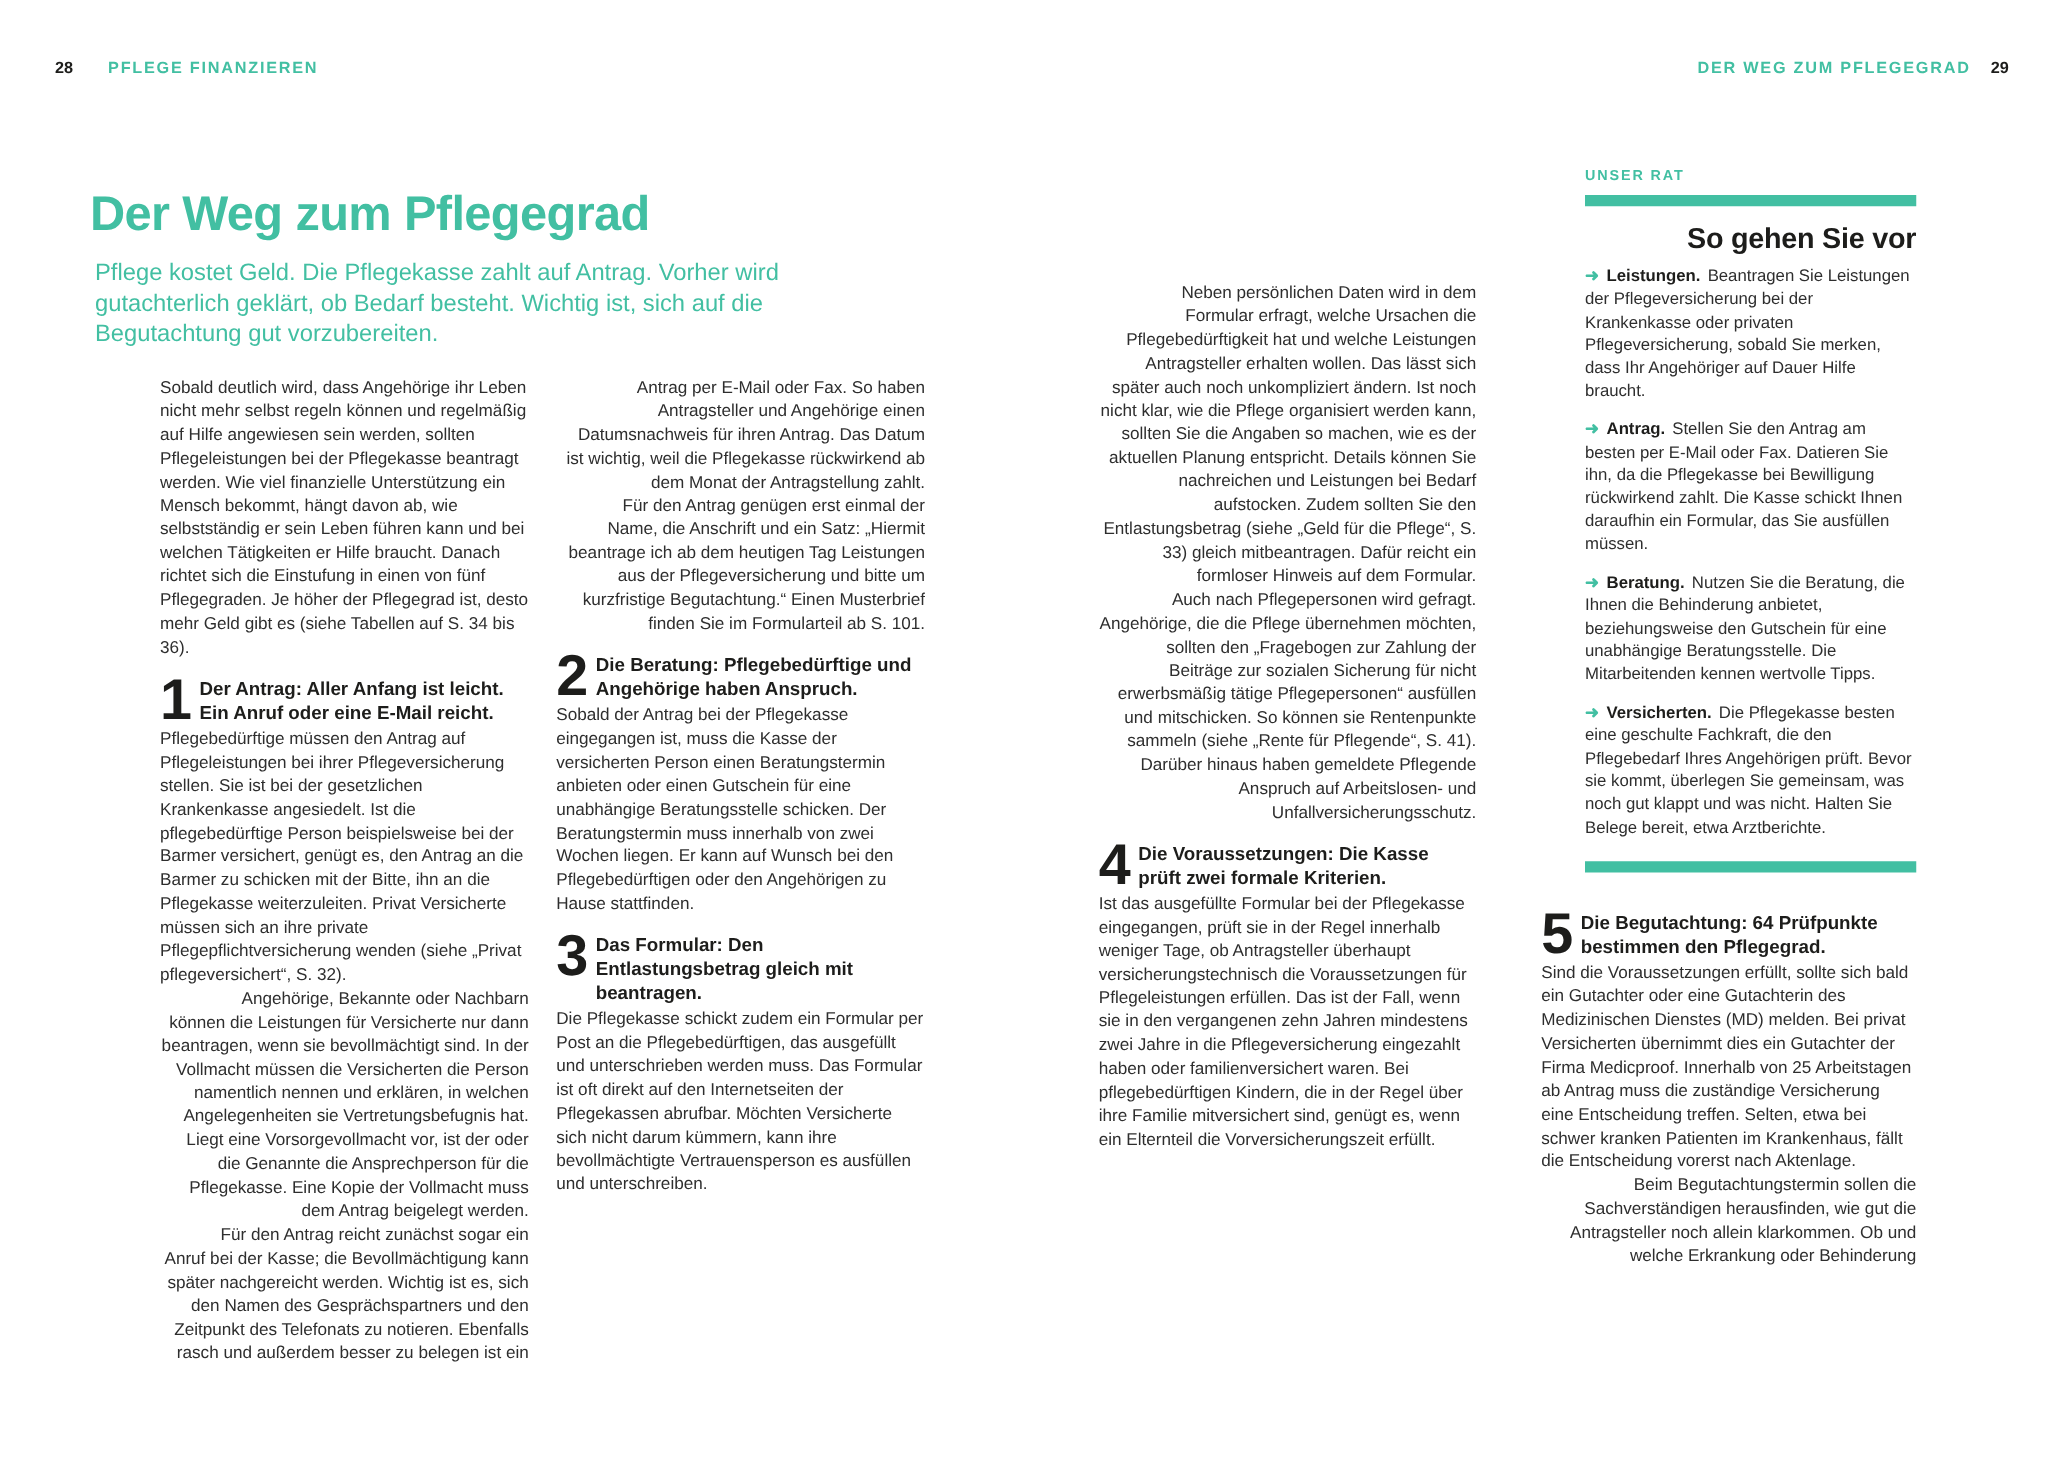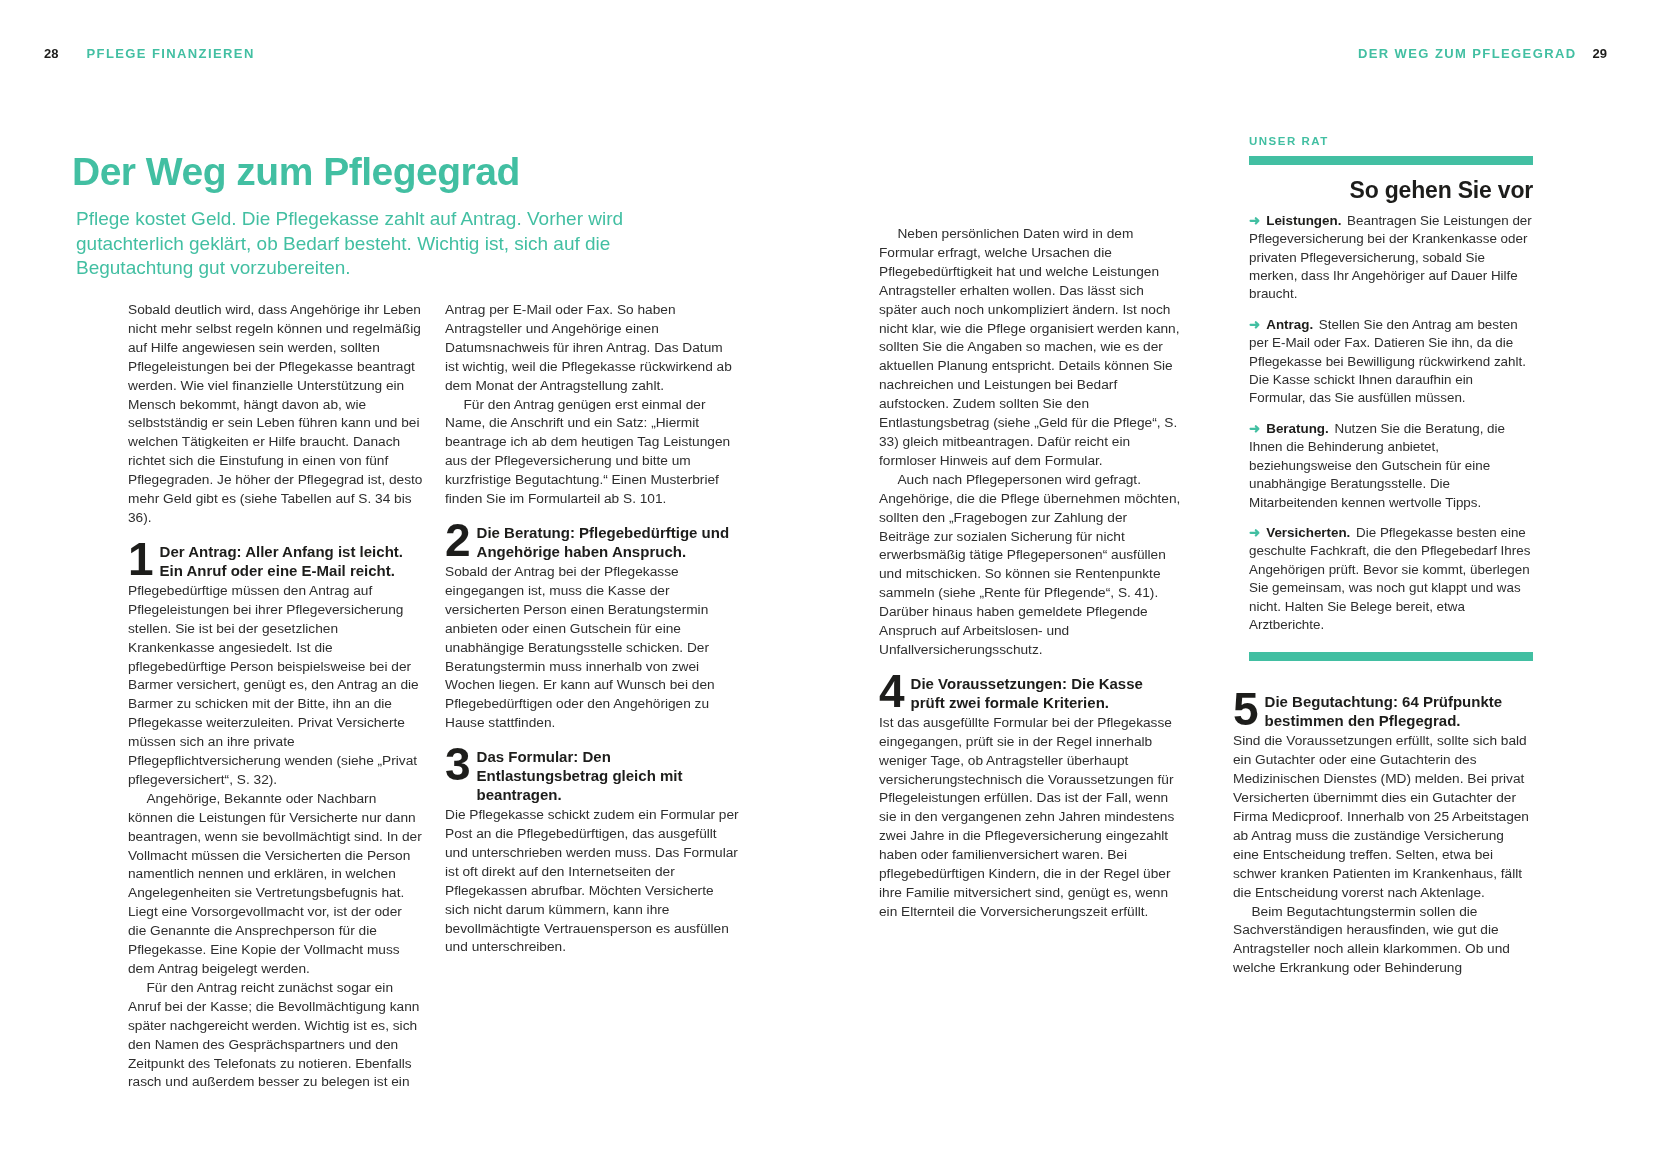--- a/index.html
+++ b/index.html
@@ -26,27 +26,27 @@
   .subtitle{position:absolute;left:76px;top:188px;width:558px;font-size:19px;line-height:24.5px;font-weight:normal;color:var(--teal);}
   
   .lp-cols{
     position:absolute;left:128px;top:301px;width:612px;height:800px;
     column-count:2;column-gap:22px;column-fill:auto;overflow:hidden;
     font-size:13.7px;line-height:18.9px;
   }
   .col3{position:absolute;left:879px;top:225px;width:302px;font-size:13.7px;line-height:18.9px;}
   .right-col{position:absolute;left:1233px;top:132px;width:300px;font-size:13.7px;line-height:18.9px;}
   p.body{margin:0;}
-  p.ind{text-indent:1.35em;}
+  p.ind{text-indent:1.35em;text-align:right;}
   
   .sec-head{display:flex;gap:8px;margin:13px 0 2px;break-inside:avoid;align-items:flex-start;}
   .sec-num{font-size:46px;line-height:37px;font-weight:800;color:var(--ink);letter-spacing:-2px;}
   .sec-title{font-size:15px;line-height:19px;font-weight:bold;color:var(--ink);padding-top:1px;}
   
-  .advice{margin-left:16px;}
+  .advice{margin-left:35px;}
   .advice-label{color:var(--teal);font-size:11.5px;font-weight:bold;letter-spacing:1.5px;}
   .advice-bar{height:9px;background:var(--teal);margin-top:5px;}
   .advice-bar.bottom{margin-top:18px;}
   .advice-heading{font-size:23px;font-weight:bold;color:var(--ink);margin:16px 0 4px;letter-spacing:-0.2px;text-align:right;}
   .advice-item{margin:12px 0 0 0;font-size:13.4px;line-height:18.4px;}
   .advice-item b{color:var(--ink);margin-right:2px;}
   .arrow{color:var(--teal);font-weight:bold;margin-right:6px;}
   .sec5{margin-top:30px;}
 </style>
 </head>

